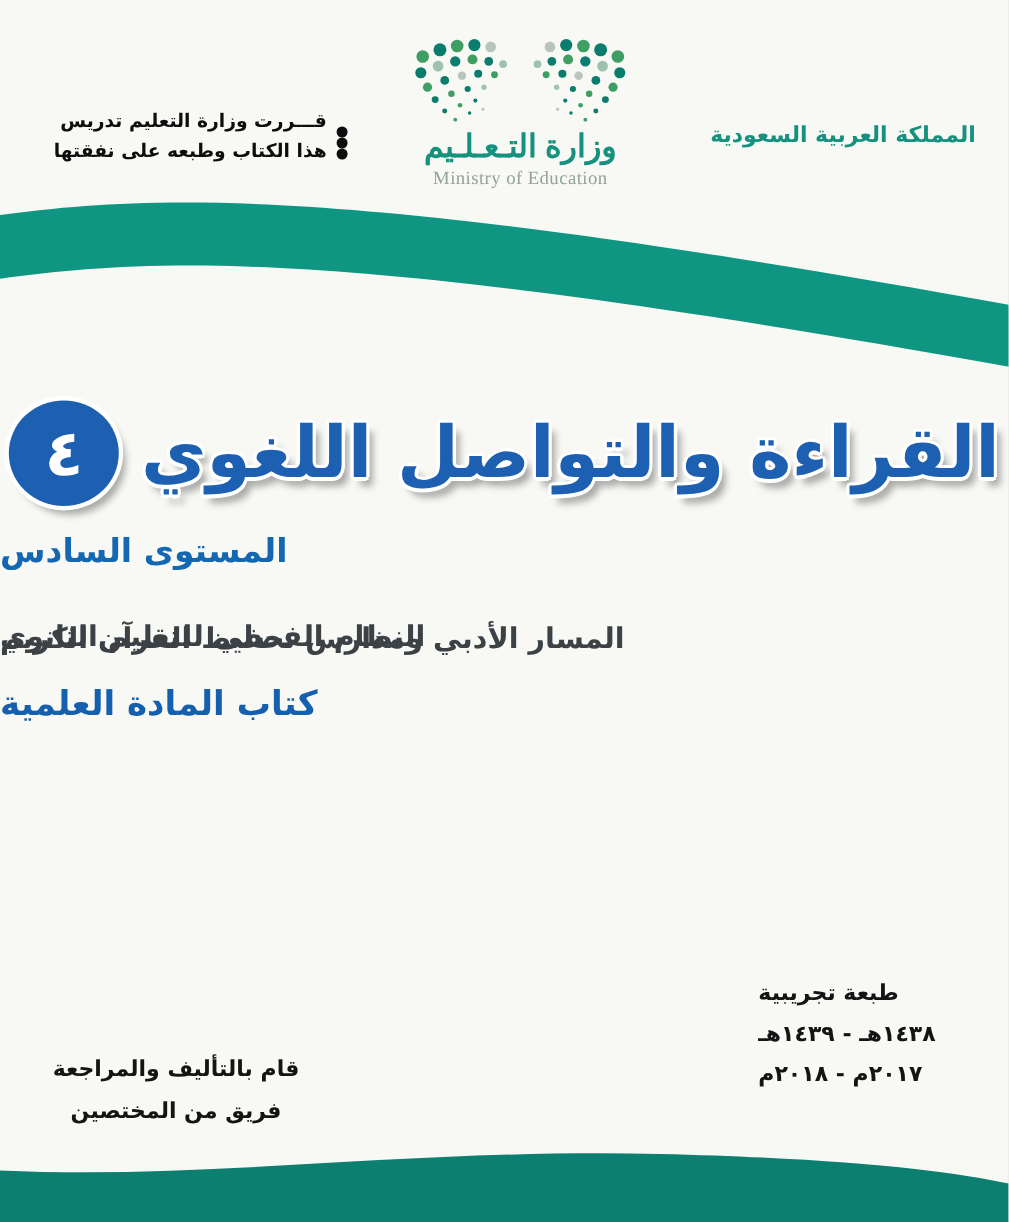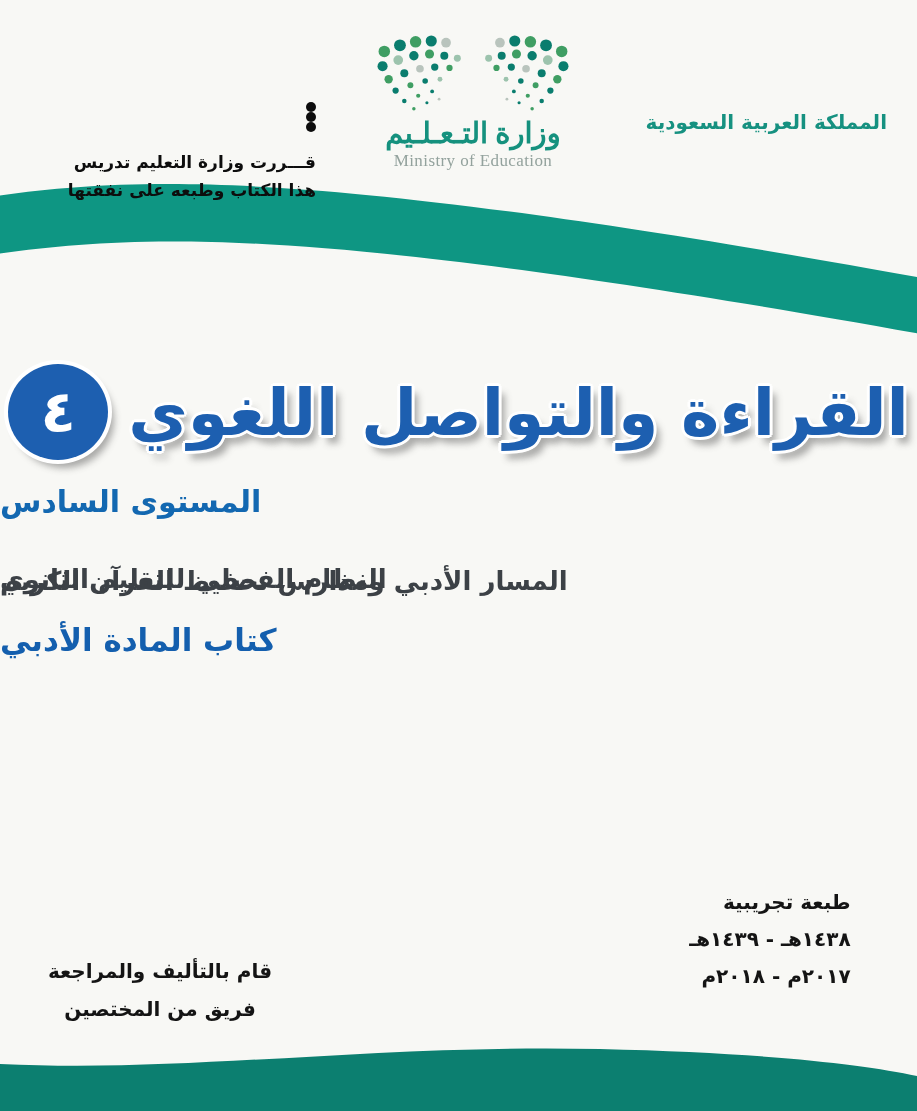--- a/index.html
+++ b/index.html
@@ -13,21 +13,21 @@
     font-family:"DejaVu Sans", sans-serif;
   }
   
   .kingdom{
     position:absolute;top:110px;right:30px;
     color:#169180;font-size:20px;font-weight:bold;
     direction:rtl;
   }
   .decree{
     position:absolute;top:96px;left:46px;width:270px;
-    direction:rtl;display:flex;gap:9px;align-items:flex-start;flex-direction:column;
+    direction:rtl;display:flex;gap:9px;align-items:flex-end;
   }
   .decree .bullets{
     display:flex;flex-direction:column;justify-content:space-between;
     padding:6px 0 7px 0;
   }
   .decree .dot{width:10px;height:10px;border-radius:50%;background:#0d0d0d;}
   .decree .lines{
     color:#0d0d0d;font-size:17px;font-weight:bold;line-height:1.65;
     text-align:right;white-space:nowrap;
   }
@@ -67,21 +67,21 @@
   }
   
   .sub{position:absolute;left:0;width:100%;text-align:left;direction:rtl;z-index:2;}
   .level   {top:484px;color:#1368b1;font-size:30px;font-weight:bold;}
   .system  {top:528px;color:#3c4146;font-size:26px;font-weight:bold;margin-top:36px;}
   .track   {top:566px;color:#3c4146;font-size:26px;font-weight:bold;}
   .booktype{top:622px;color:#145fae;font-size:31px;font-weight:bold;}
   
   .edition{
     position:absolute;top:884px;right:655px;transform:translateX(50%);right:auto;left:770px;transform:translateX(-50%);
-    text-align:right;direction:rtl;color:#141414;
+    text-align:left;direction:rtl;color:#141414;
     font-size:20px;font-weight:bold;line-height:37px;white-space:nowrap;z-index:2;
   }
   .authors{
     position:absolute;top:952px;left:160px;transform:translateX(-50%);
     text-align:center;direction:rtl;color:#141414;
     font-size:20px;font-weight:bold;line-height:38px;white-space:nowrap;z-index:2;
   }
 </style>
 </head>
 <body>
@@ -173,21 +173,21 @@
   </div>
 
   <div class="title-row">
     <span class="main-title">القراءة والتواصل اللغوي</span>
     <span class="num-badge">٤</span>
   </div>
 
   <div class="sub level">المستوى السادس</div>
   <div class="sub system">النظام الفصلي للتعليم الثانوي</div>
   <div class="sub track">المسار الأدبي ومدارس تحفيظ القرآن الكريم</div>
-  <div class="sub booktype">كتاب المادة الأدبي</div>
+  <div class="sub booktype">كتاب المادة العلمية</div>
 
   <div class="edition">
     <div>طبعة تجريبية</div>
     <div>١٤٣٨هـ - ١٤٣٩هـ</div>
     <div>٢٠١٧م - ٢٠١٨م</div>
   </div>
 
   <div class="authors">
     <div>قام بالتأليف والمراجعة</div>
     <div>فريق من المختصين</div>

